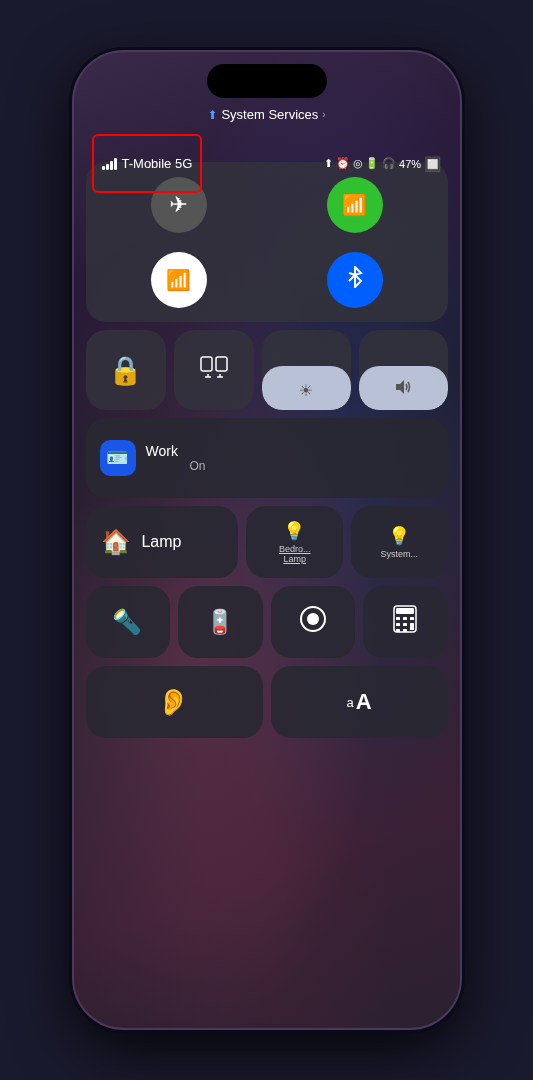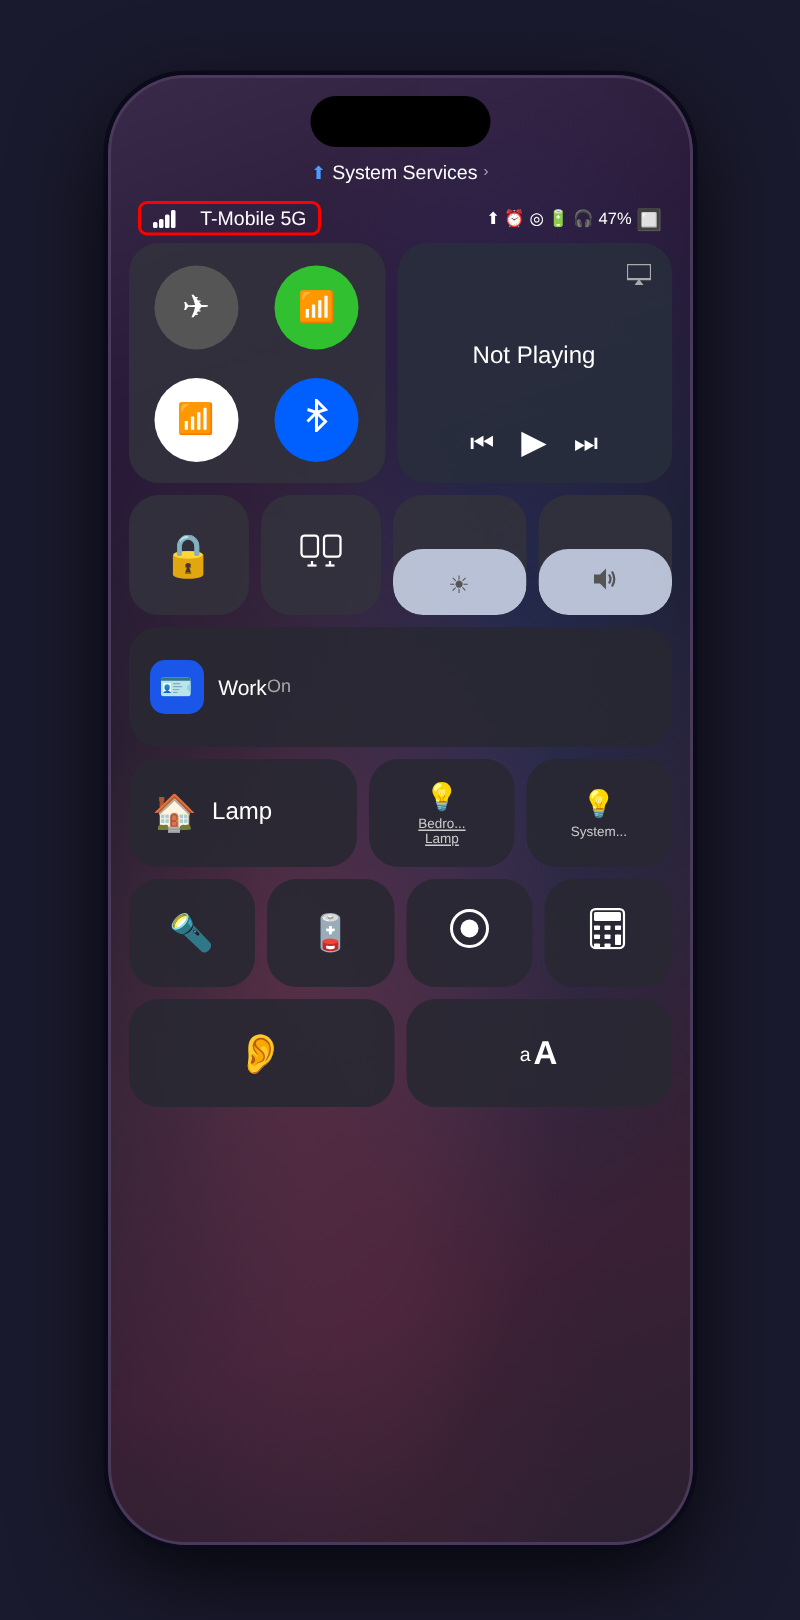--- a/index.html
+++ b/index.html
@@ -80,24 +80,24 @@
     .carrier-left {
       display: flex;
       align-items: center;
       gap: 4px;
     }
 
     .carrier-badge {
       background: transparent;
       border: 2.5px solid red;
       border-radius: 6px;
-      padding: 2px 8px;
-      display: flex;
-      align-items: center;
-      gap: 17px;
+      padding: 20px 8px;
+      display: flex;
+      align-items: center;
+      gap: 5px;
     }
 
     .carrier-badge .signal-bars {
       display: flex;
       align-items: flex-end;
       gap: 1px;
       height: 12px;
     }
 
     .signal-bar {
@@ -270,32 +270,33 @@
       border-radius: 10px;
       display: flex;
       align-items: center;
       justify-content: center;
       font-size: 18px;
       color: white;
     }
 
     .focus-text {
       display: flex;
-      flex-direction: row;
+      flex-direction: column;
     }
 
     .focus-label {
       color: white;
       font-size: 14px;
       font-weight: 500;
     }
 
     .focus-sublabel {
       color: #aaa;
       font-size: 12px;
+      margin-left: 44px;
     }
 
     .home-btn {
       flex: 1.5;
       background: rgba(40, 40, 50, 0.9);
       border-radius: 20px;
       display: flex;
       align-items: center;
       gap: 10px;
       padding: 0 16px;
@@ -473,36 +474,20 @@
           </div>
           <div class="ctrl-btn btn-bluetooth">
             <span>
               <svg width="16" height="22" viewBox="0 0 16 22" fill="white">
                 <path d="M8 1 L8 21 L14 15 L8 9 L14 7 L8 1 Z M8 9 L2 15 M8 9 L2 7" stroke="white" stroke-width="2" fill="none"></path>
               </svg>
             </span>
           </div>
         </div>
 
-        <div class="media-player">
-          <div class="media-top">
-            <span class="media-airplay">
-              <svg width="16" height="14" viewBox="0 0 16 14" fill="#aaa">
-                <path d="M0 0 L16 0 L16 10 L0 10 Z" fill="none" stroke="#aaa" stroke-width="1.5"></path>
-                <path d="M5 14 L11 14 L8 10 Z" fill="#aaa"></path>
-              </svg>
-            </span>
-          </div>
-          <div class="media-title">Not Playing</div>
-          <div class="media-controls">
-            <span class="media-btn">⏮</span>
-            <span class="media-play">▶</span>
-            <span class="media-btn">⏭</span>
-          </div>
-        </div>
       </div>
 
       <div style="display:flex;gap:8px;height:80px;">
         <div class="screen-lock-btn">
           <span>🔒</span>
         </div>
         <div class="mirror-btn">
           <span>
             <svg width="28" height="22" viewBox="0 0 28 22" fill="white">
               <rect x="1" y="1" width="11" height="14" rx="2" fill="none" stroke="white" stroke-width="1.5"></rect>

